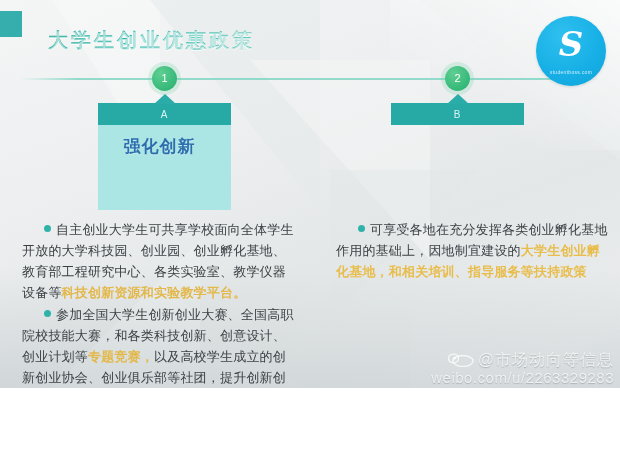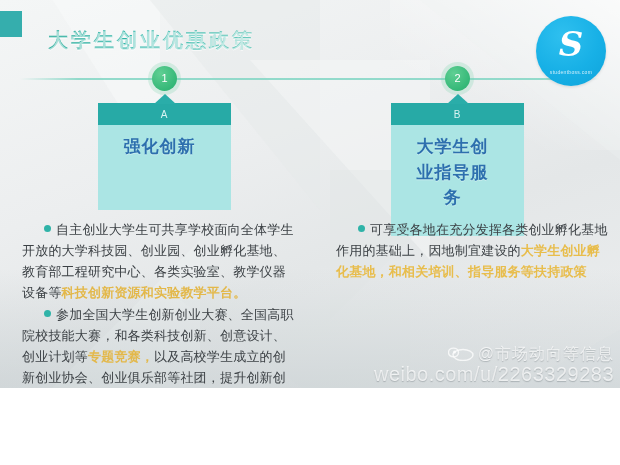--- a/index.html
+++ b/index.html
@@ -221,21 +221,21 @@
     color: rgba(255,255,255,.72);
     text-shadow: 0 1px 1px rgba(120,128,132,.45);
     pointer-events: none;
   }
   .wm-name {
     font-size: 16px;
     letter-spacing: 1px;
     white-space: nowrap;
   }
   .wm-url {
-    font-size: 20px;
+    font-size: 15px;
     letter-spacing: .5px;
     margin-top: -2px;
   }
   .wm-badge {
     display: inline-block;
     margin-right: 4px;
     vertical-align: -2px;
   }
 </style>
 </head>
@@ -272,25 +272,20 @@
     <div class="card-body">
       <div>强化创新</div>
     </div>
   </div>
 
   <div class="card card-right">
     <div class="card-head">
       <div class="card-notch"></div>
       <span>B</span>
     </div>
-    <div class="card-body">
-      <div>大学生创</div>
-      <div>业指导服</div>
-      <div>务</div>
-    </div>
   </div>
 
   <div class="col col-left">
     <p class="para">
       <span class="dot"></span><span>自主创业大学生可共享学校面向全体学生开放的大学科技园、创业园、创业孵化基地、教育部工程研究中心、各类实验室、教学仪器设备等</span><span class="hl">科技创新资源和实验教学平台。</span><span></span>
     </p>
     <p class="para">
       <span class="dot"></span><span>参加全国大学生创新创业大赛、全国高职院校技能大赛，和各类科技创新、创意设计、创业计划等</span><span class="hl">专题竞赛，</span><span>以及高校学生成立的创新创业协会、创业俱乐部等社团，提升创新创业实践能力。</span>
     </p>
   </div>

